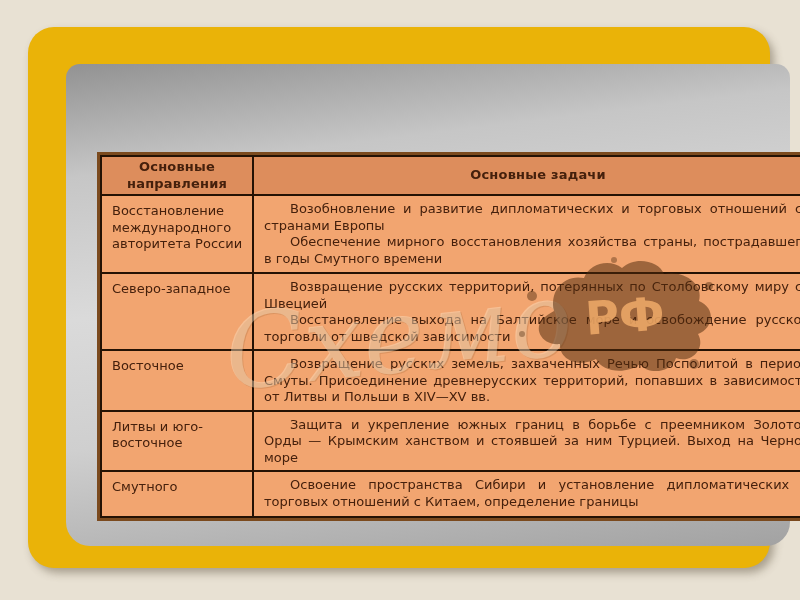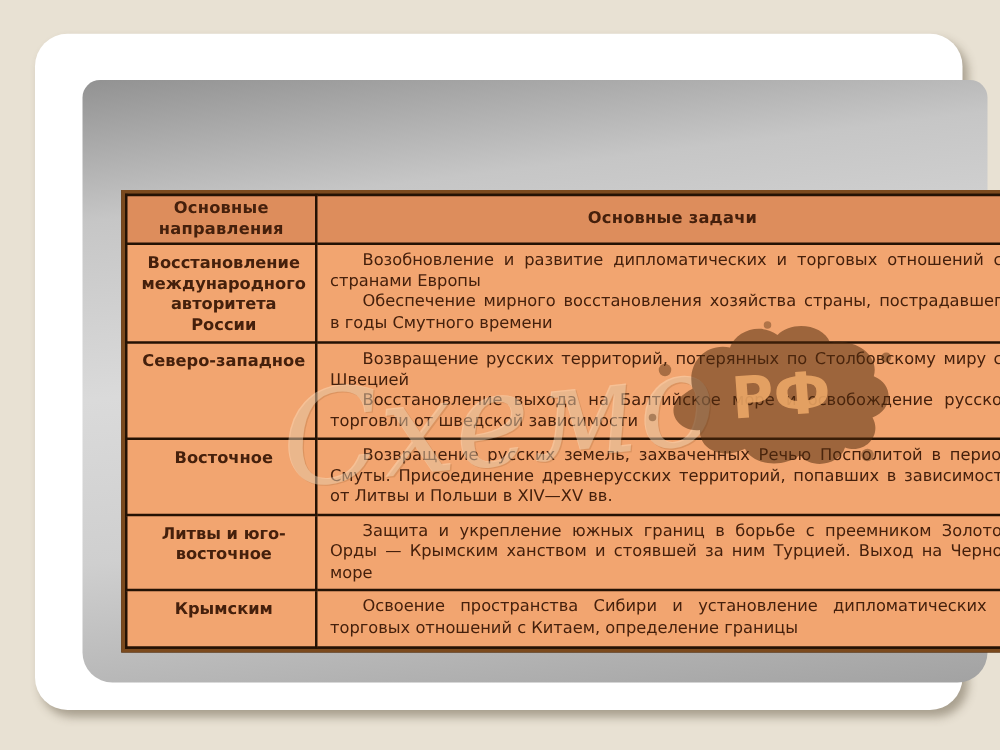--- a/index.html
+++ b/index.html
@@ -3,21 +3,21 @@
 <meta charset="utf-8">
 <style>
   html,body{margin:0;padding:0;background:#e8e1d3;}
   .stage{
     position:relative;width:800px;height:600px;overflow:hidden;
     background:#e8e1d3;
     font-family:"DejaVu Sans","Liberation Sans",sans-serif;
   }
   .card{
     position:absolute;left:28px;top:27px;width:742px;height:541px;
-    background:#ffffff;border-radius:26px;
+    background:#eab308;border-radius:26px;
     box-shadow:4px 5px 8px rgba(90,80,60,0.45);
   }
   .panel{
     position:absolute;left:38px;top:37px;width:724px;height:482px;
     border-radius:14px 14px 24px 24px;
     background:linear-gradient(173deg,#929292 0%,#c6c6c6 20%,#dadada 45%,#cfcfcf 68%,#a2a2a2 100%);
   }
   .tablewrap{
     position:absolute;left:31px;top:88px;width:730px;
     border:3px solid #7b4a1e;
@@ -42,22 +42,21 @@
     color:#3c1b08;
     text-align:center;
     vertical-align:middle !important;
     height:33px;
     padding:2px 4px;
     letter-spacing:0.2px;
   }
   td{background:#f2a570;}
   td.dir{
     padding:7px 6px 4px 10px;
-    font-weight:700;
-    text-align:center;
+    font-weight:400;
   }
   td.tasks{padding:5px 12px 4px 10px;}
   td.tasks p{
     margin:0;
     text-align:justify;
     text-indent:26px;
   }
   .r1{height:78px;} .r2{height:74px;} .r3{height:60px;} .r4{height:42px;} .r5{height:46px;}
 
   
@@ -118,21 +117,21 @@
                 <p>Возвращение русских земель, захваченных Речью Посполитой в период Смуты. Присоединение древнерусских территорий, попавших в зависимость от Литвы и Польши в XIV—XV вв.</p>
               </td>
             </tr>
             <tr class="r4">
               <td class="dir">Литвы и юго-восточное</td>
               <td class="tasks">
                 <p>Защита и укрепление южных границ в борьбе с преемником Золотой Орды — Крымским ханством и стоявшей за ним Турцией. Выход на Черное море</p>
               </td>
             </tr>
             <tr class="r5">
-              <td class="dir">Крымским</td>
+              <td class="dir">Смутного</td>
               <td class="tasks">
                 <p>Освоение пространства Сибири и установление дипломатических и торговых отношений с Китаем, определение границы</p>
               </td>
             </tr>
           </tbody>
         </table>
       </div>
 
       <div class="watermark">
         <div class="wm-script">Схемо</div>

